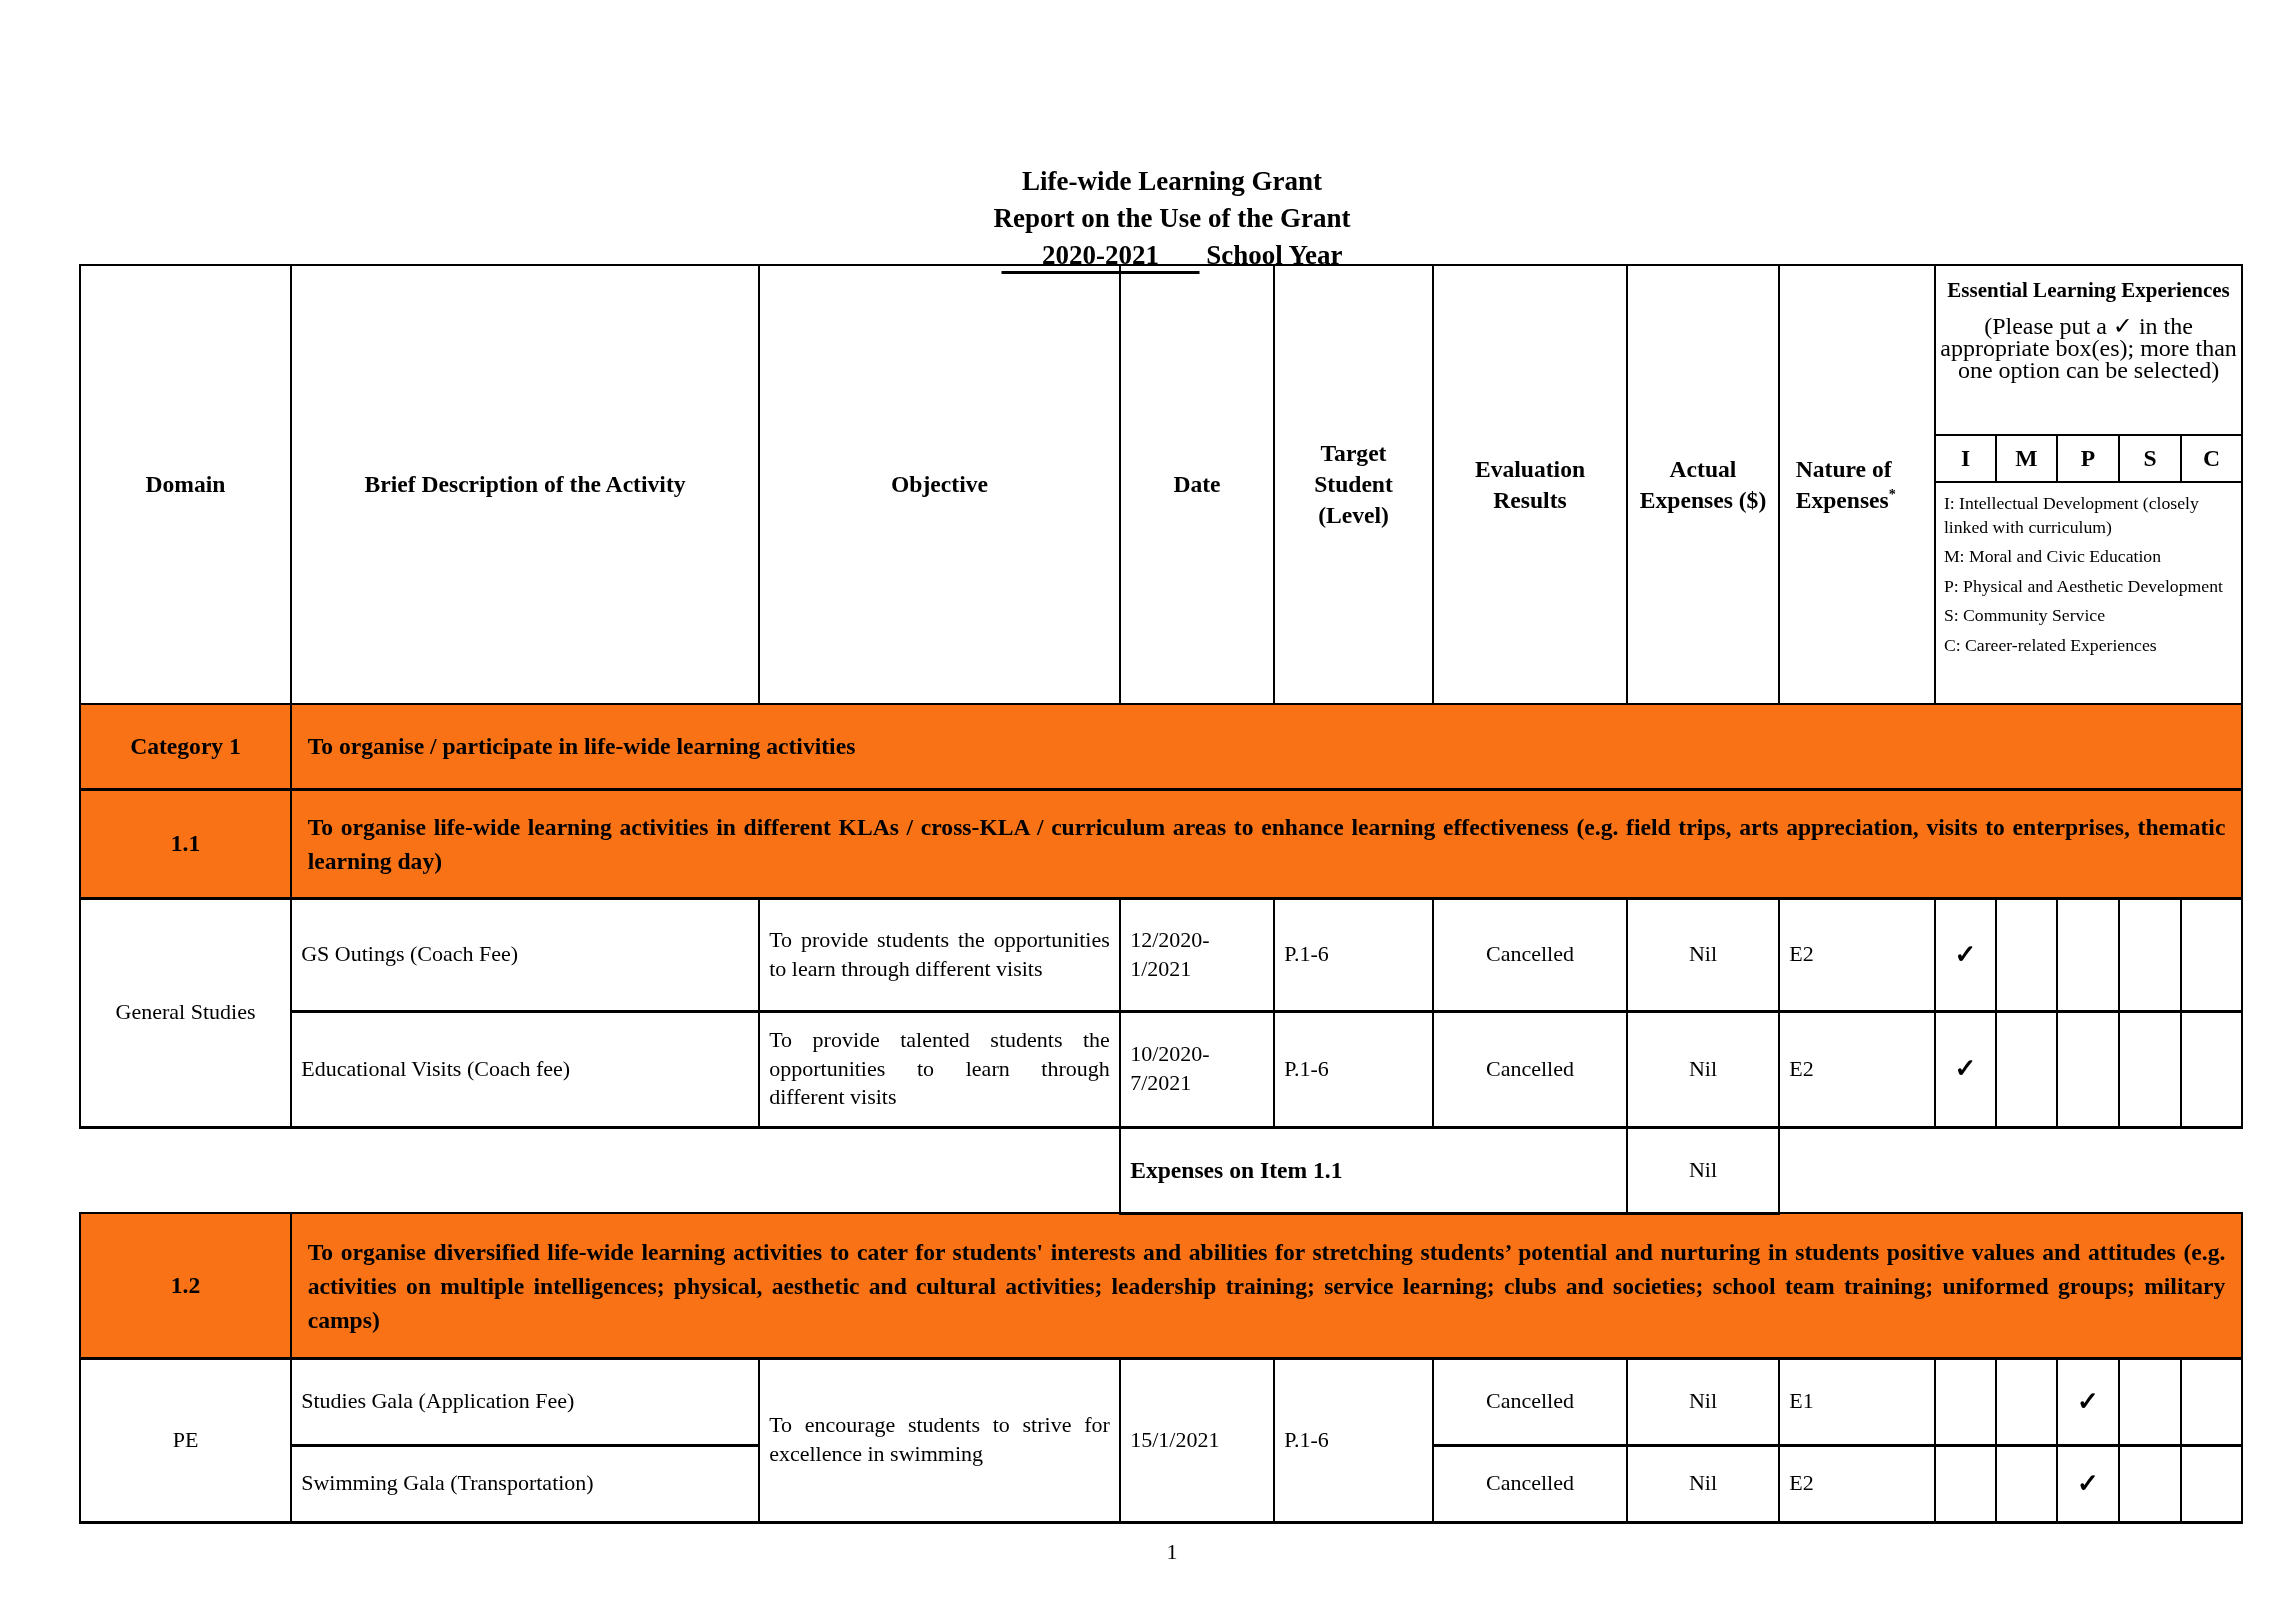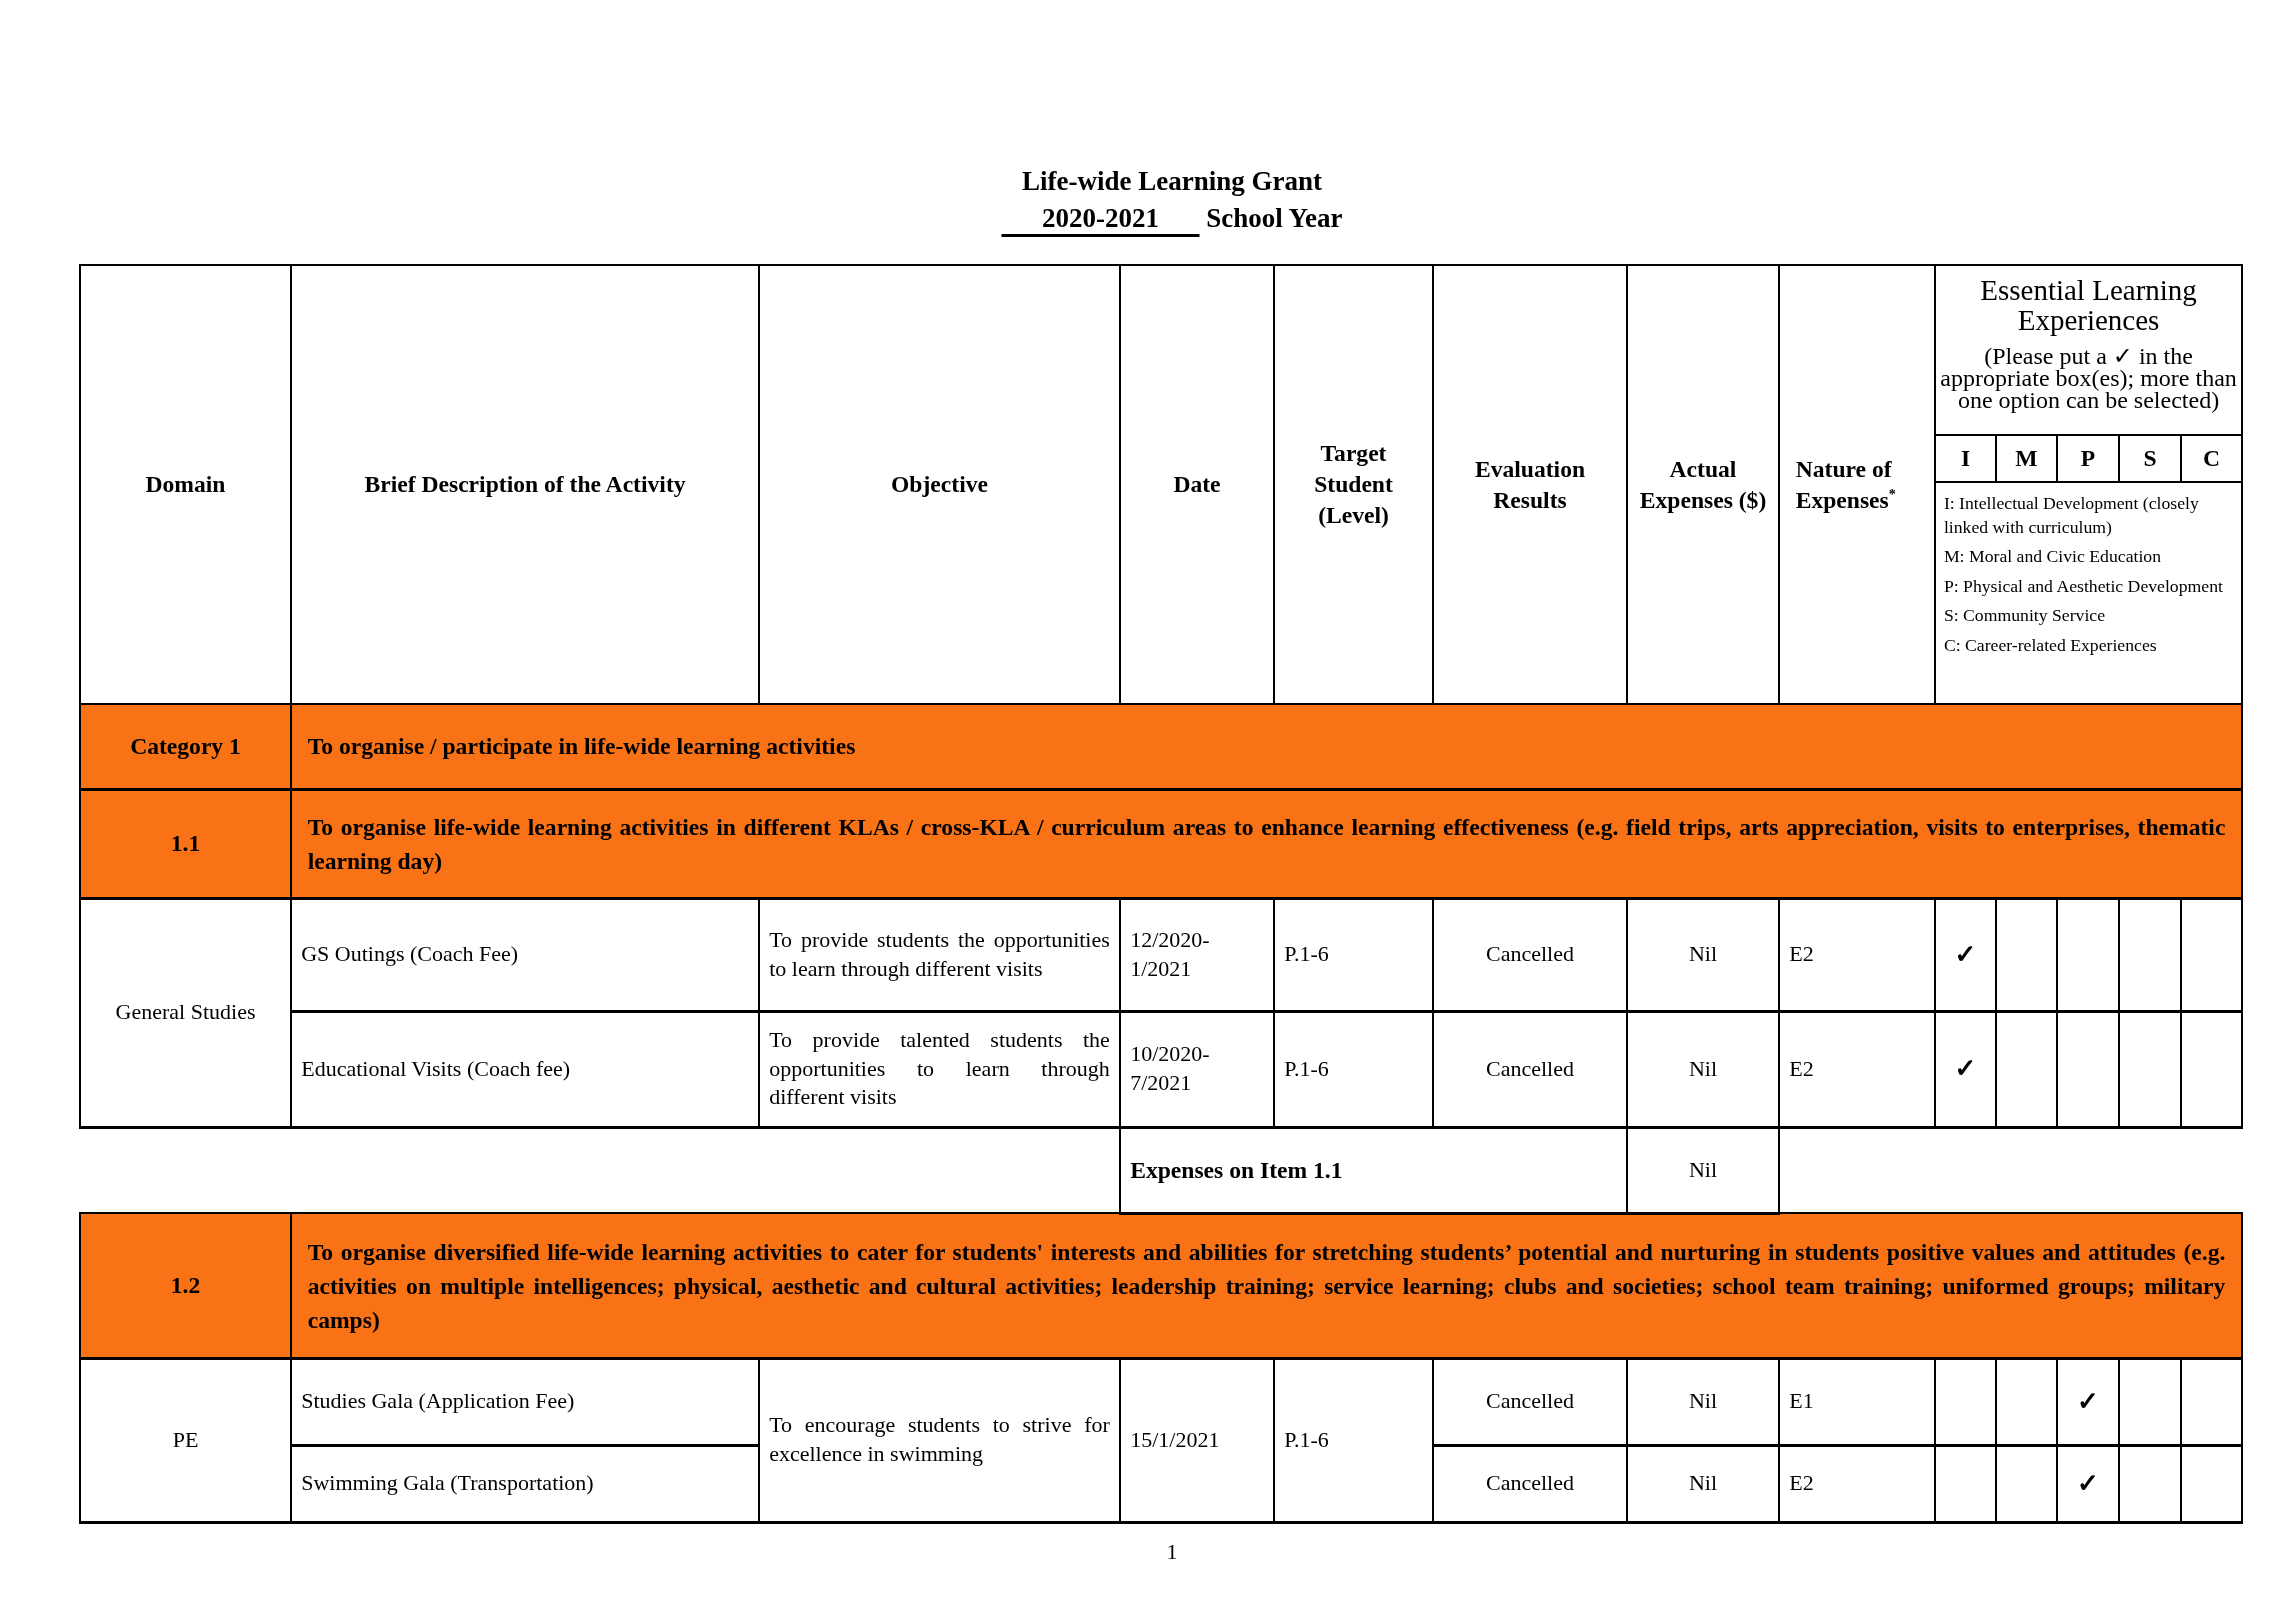--- a/index.html
+++ b/index.html
@@ -33,21 +33,21 @@
     padding:5.2px 9.2px;
     word-wrap:break-word;
   }
   .hc{font-weight:bold;text-align:center;font-size:23.6px;padding:2.6px 5.2px;}
   .center{text-align:center;}
   .justify{text-align:justify;}
   .gray{background:#f97316;}
   .catlabel{font-weight:bold;font-size:23.6px;text-align:center;}
   .catdesc{font-weight:bold;font-size:23.6px;line-height:34px;padding:9.2px 15.7px;}
   .ele-title-cell{padding:3.9px 2.6px;vertical-align:top;text-align:center;}
-  .ele-title{font-weight:normal;font-size:29px;line-height:30px;padding-top:5.2px;}
+  .ele-title{font-weight:bold;font-size:21px;line-height:30px;padding-top:5.2px;}
   .ele-instr{font-size:24px;line-height:22px;margin-top:10px;font-family:Liberation Serif, serif;}
   .ele-col{font-weight:bold;text-align:center;font-size:23.6px;padding:1.3px;}
   .legend-cell{vertical-align:top;font-size:17.7px;line-height:23.6px;padding:9.2px 7.9px;}
   .legend-cell div{margin-bottom:5.9px;}
   .check{font-weight:bold;font-size:26px;text-align:center;padding:1.3px;}
   .thickb{border-bottom:3.9px solid #000;}
   .noborder{border:none;}
   .exp-label{font-weight:bold;font-size:23.6px;padding-right:20px;}
   sup{font-size:60%;}
   .pageno{
@@ -67,20 +67,21 @@
   tr.h-pe1{height:87px;}
   tr.h-pe2{height:77px;}
 </style>
 </head>
 <body>
 
 <div class="page">
 
   <div class="doc-title">
     <div>Life-wide Learning Grant</div>
+    <div>Report on the Use of the Grant</div>
     <div><span class="year-underline">&nbsp;&nbsp;&nbsp;&nbsp;&nbsp;&nbsp;<span>2020-2021</span>&nbsp;&nbsp;&nbsp;&nbsp;&nbsp;&nbsp;</span><span> School Year</span></div>
   </div>
 
   <table class="report">
     <colgroup>
       <col style="width:211px">
         <col style="width:468px">
         <col style="width:361px">
       <col style="width:154px">
         <col style="width:159px">

